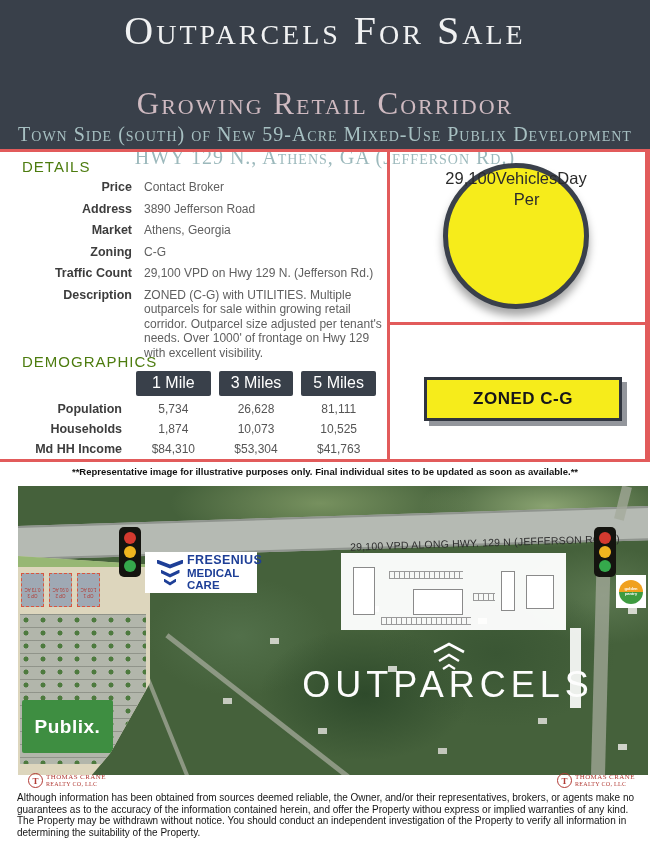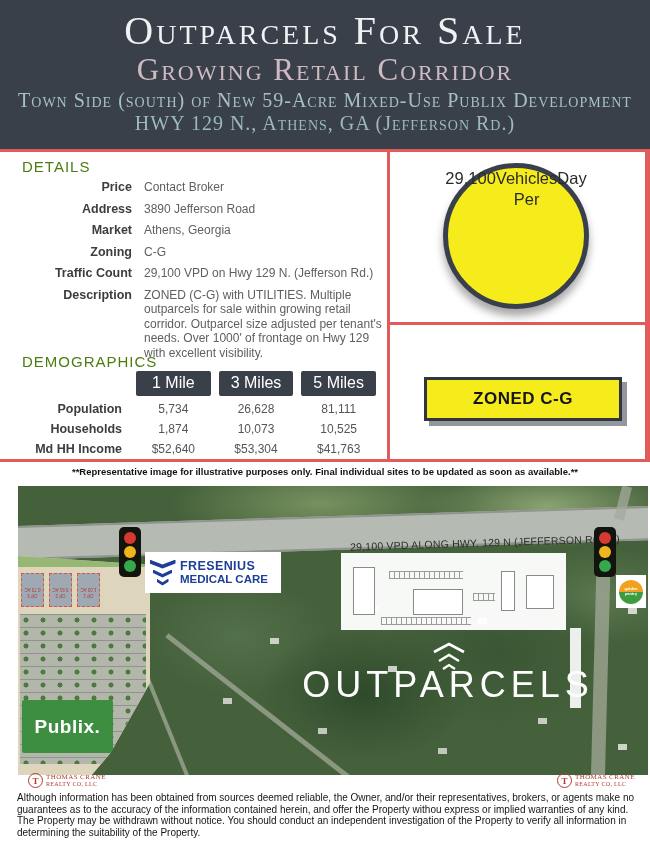--- a/index.html
+++ b/index.html
@@ -4,21 +4,21 @@
 <style>
   * { margin:0; padding:0; box-sizing:border-box; }
   html,body { background:#fff; }
   #page { position:relative; width:650px; height:843px; background:#fff; overflow:hidden;
           font-family:"Liberation Sans", sans-serif; }
 
   
   #header { position:absolute; left:0; top:0; width:650px; height:149px; background:#39404a;
             text-align:center; font-family:"Liberation Serif", serif; font-variant:small-caps; }
   #hdr-title    { margin-top:9px;  font-size:40px; line-height:44px; letter-spacing:3px; color:#f0f1f2; }
-  #hdr-subtitle { font-size:31px; line-height:33px; letter-spacing:2px; color:#cfbac1; }
+  #hdr-subtitle { font-size:31px; line-height:33px; letter-spacing:2px; color:#cfbac1;margin-top:34px; }
   #hdr-line3    { margin-top:3px; font-size:20px; line-height:23px; letter-spacing:1px; color:#a7c0c2; }
   #hdr-line4    { font-size:20px; line-height:23px; letter-spacing:1px; color:#9cb9bc; }
 
   .redline { position:absolute; background:#e25b5b; }
 
   
   #details-heading, #demo-heading { position:absolute; left:22px; font-size:15px; letter-spacing:1px; color:#4d7c0f; }
   #details-heading { top:158px; }
   #demo-heading    { top:353px; }
   #detail-rows { position:absolute; left:32px; top:180px; width:356px; }
@@ -100,22 +100,22 @@
 
   
   .tlight { position:absolute; width:22px; height:50px; background:#14140f; border-radius:5px;
             display:flex; flex-direction:column; align-items:center; justify-content:center; gap:2px; }
   .lamp { width:12px; height:12px; border-radius:50%; }
   .lamp.r { background:#d43a2f; } .lamp.y { background:#efb51f; } .lamp.g { background:#35a94c; }
   #tlight-left  { left:101px; top:41px; }
   #tlight-right { left:576px; top:41px; }
 
   
-  #fresenius { position:absolute; left:127px; top:66px; width:136px; height:41px; background:#fff;
-               display:flex; align-items:center; padding:2px 4px; }
+  #fresenius { position:absolute; left:127px; top:66px; width:112px; height:41px; background:#fff;
+               display:flex; align-items:center; padding:2px 12px; }
   #fres-icon { width:27px; display:flex; flex-direction:column; align-items:center; gap:1px; }
   .fres-chev { background:#1e3f97; clip-path:polygon(0 0,50% 55%,100% 0,100% 45%,50% 100%,0 45%); }
   .fc1 { width:26px; height:9px; } .fc2 { width:19px; height:8px; } .fc3 { width:12px; height:7px; }
   #fres-text { margin-left:4px; color:#1e3f97; font-weight:bold; }
   #fres-l1 { font-size:12.5px; line-height:13px; letter-spacing:.4px; }
   #fres-l2 { font-size:11.5px; line-height:12px; }
 
   
   #pantry { position:absolute; left:598px; top:89px; width:30px; height:33px; background:#fff;
             display:flex; align-items:center; justify-content:center; }
@@ -203,21 +203,21 @@
       <div class="tcell">81,111</div>
     </div>
     <div class="trow">
       <div class="tlabel">Households</div>
       <div class="tcell">1,874</div>
       <div class="tcell">10,073</div>
       <div class="tcell">10,525</div>
     </div>
     <div class="trow">
       <div class="tlabel">Md HH Income</div>
-      <div class="tcell">$52,640</div>
+      <div class="tcell">$84,310</div>
       <div class="tcell">$53,304</div>
       <div class="tcell">$41,763</div>
     </div>
   </div>
 
   <div id="vpd-circle">
     <span>29,100</span>
     <span>Vehicles Per</span>
     <span>Day</span>
   </div>

